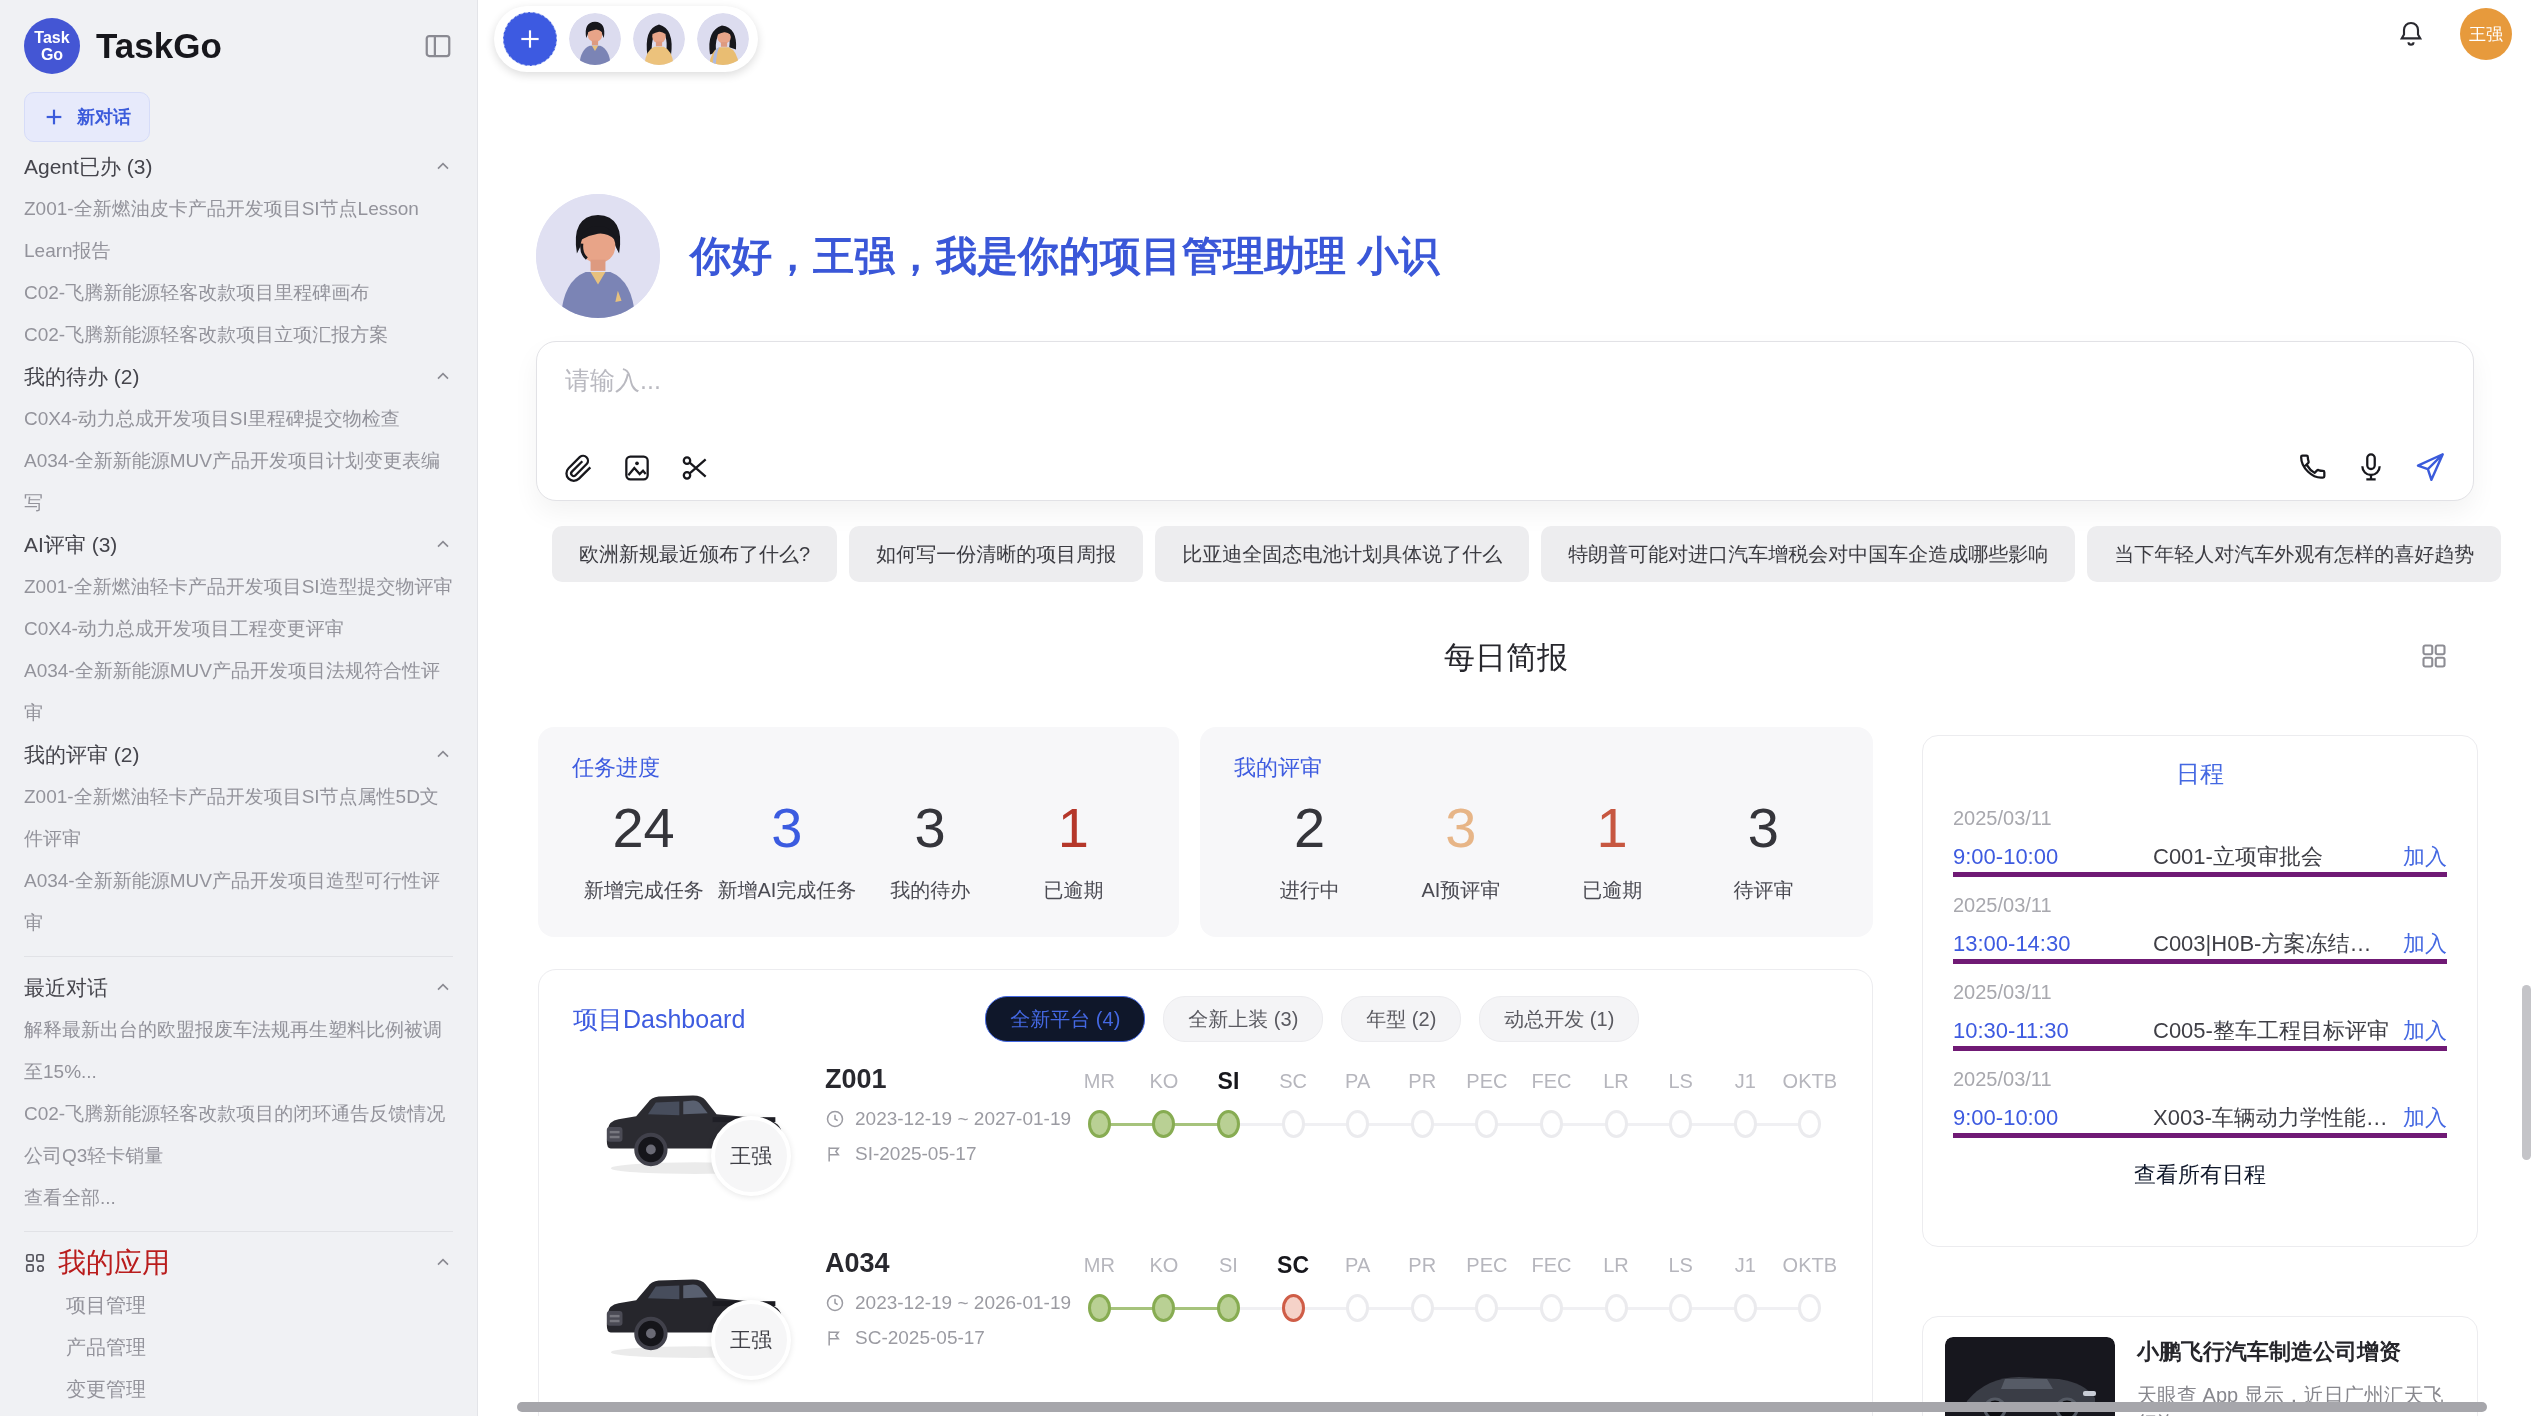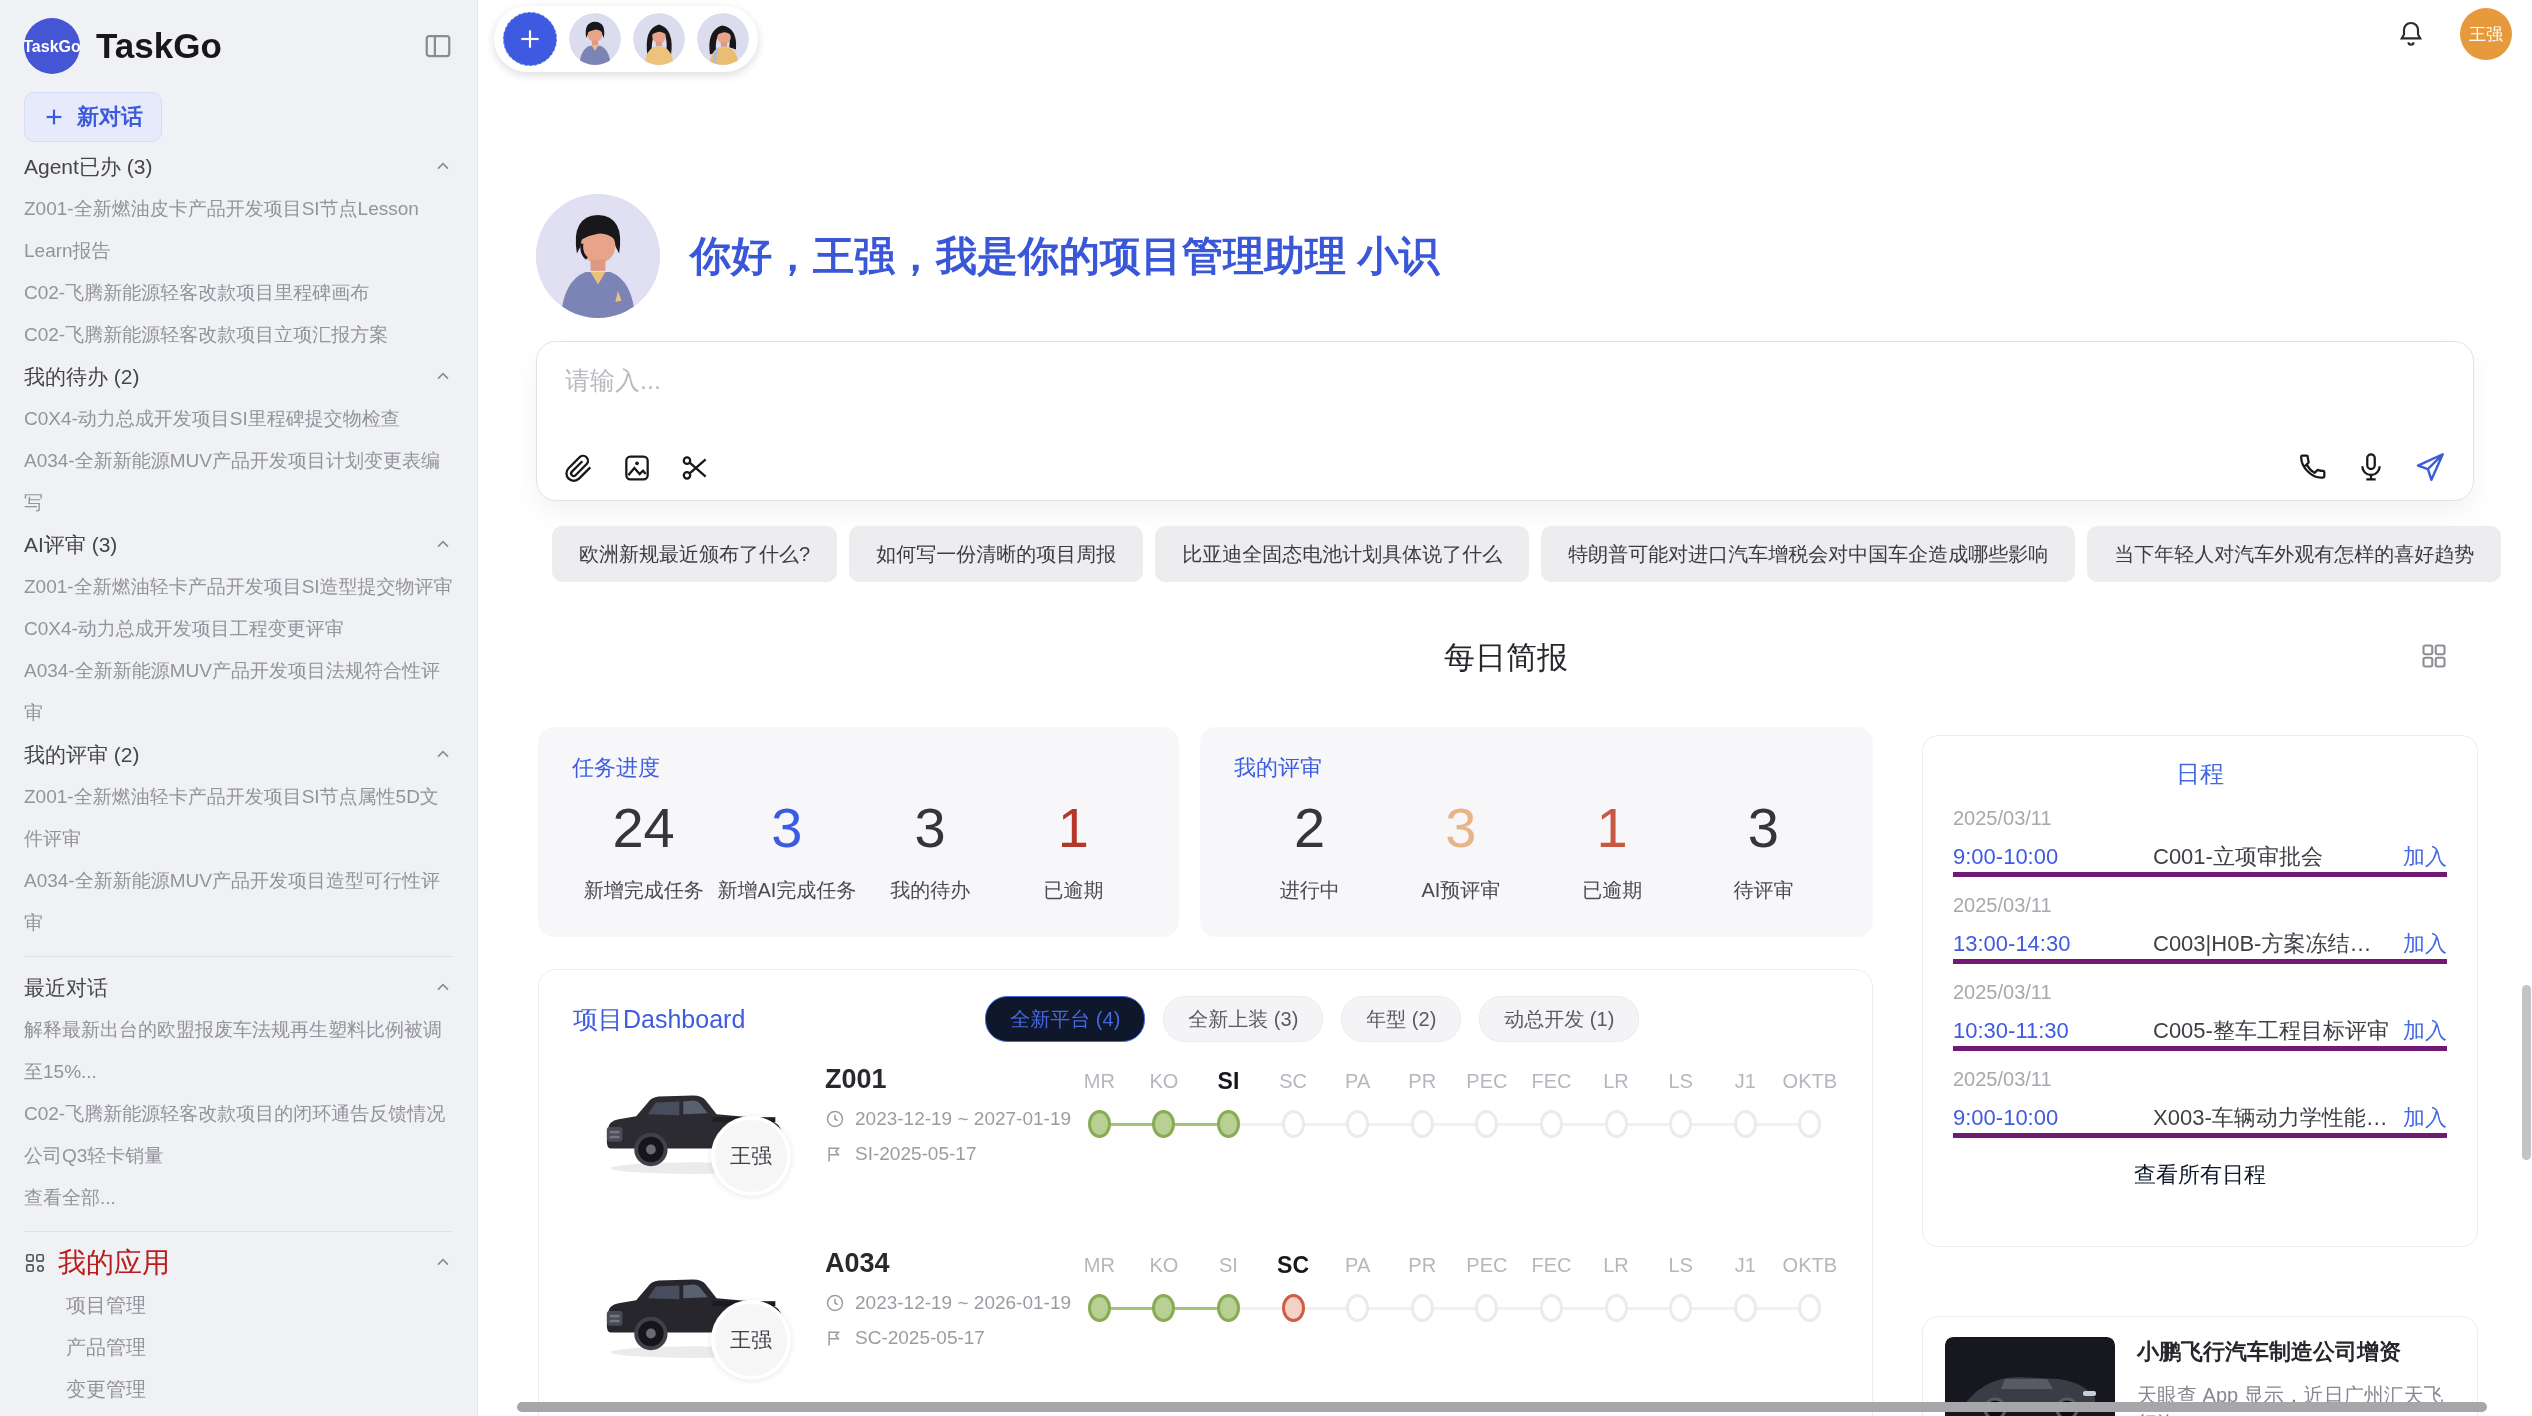--- a/index.html
+++ b/index.html
@@ -4,25 +4,25 @@
 <style>
   html,body{margin:0;padding:0}
   body{width:2532px;height:1416px;overflow:hidden;position:relative;background:#fff;
        font-family:"Liberation Sans","DejaVu Sans",sans-serif;color:#2f2f35}
   svg{display:block}
   
   .sidebar{position:absolute;left:0;top:0;width:478px;height:1416px;background:#f0f1f4;
            border-right:1px solid #e3e4e8;box-sizing:border-box;padding:0 24px;overflow:hidden}
   .side-head{display:flex;align-items:center;height:92px}
   .logo{width:56px;height:56px;border-radius:50%;background:#4456d4;color:#fff;display:flex;
-        flex-direction:row;align-items:center;justify-content:center;font-size:16px;line-height:17px;font-weight:600}
+        flex-direction:column;align-items:center;justify-content:center;font-size:16px;line-height:17px;font-weight:600}
   .app-title{font-size:35px;font-weight:700;color:#17171c;margin-left:16px;flex:1}
   .collapse-btn{color:#8a8a92;cursor:pointer}
   .new-chat{height:50px;border-radius:10px;background:#e7eafb;border:1px solid #d6dcf8;color:#3b5bdb;
-            font-size:22px;font-weight:600;display:flex;align-items:center;gap:12px;padding:0 18px;cursor:pointer}
+            font-size:18px;font-weight:600;display:flex;align-items:center;gap:12px;padding:0 18px;cursor:pointer}
   .side-scroll{margin-top:4px}
   .srow{height:42px;display:flex;align-items:center;white-space:nowrap}
   .sec-title{font-size:21px;color:#45454c;justify-content:space-between}
   .sec-title .chev{color:#8a8a92}
   .sitem{font-size:19px;color:#93939b;overflow:hidden;text-overflow:ellipsis;display:block;line-height:42px;cursor:pointer}
   .sdivider{height:1px;background:#e1e2e6;margin:12px 0 10px}
   .mainrow{font-size:28px;color:#b91c1c;gap:12px;cursor:pointer}
   .mainrow .chev{margin-left:auto;color:#8a8a92}
   .subitem{padding-left:42px;font-size:20px}
   .sideicon{color:#55555d;flex:0 0 auto}

